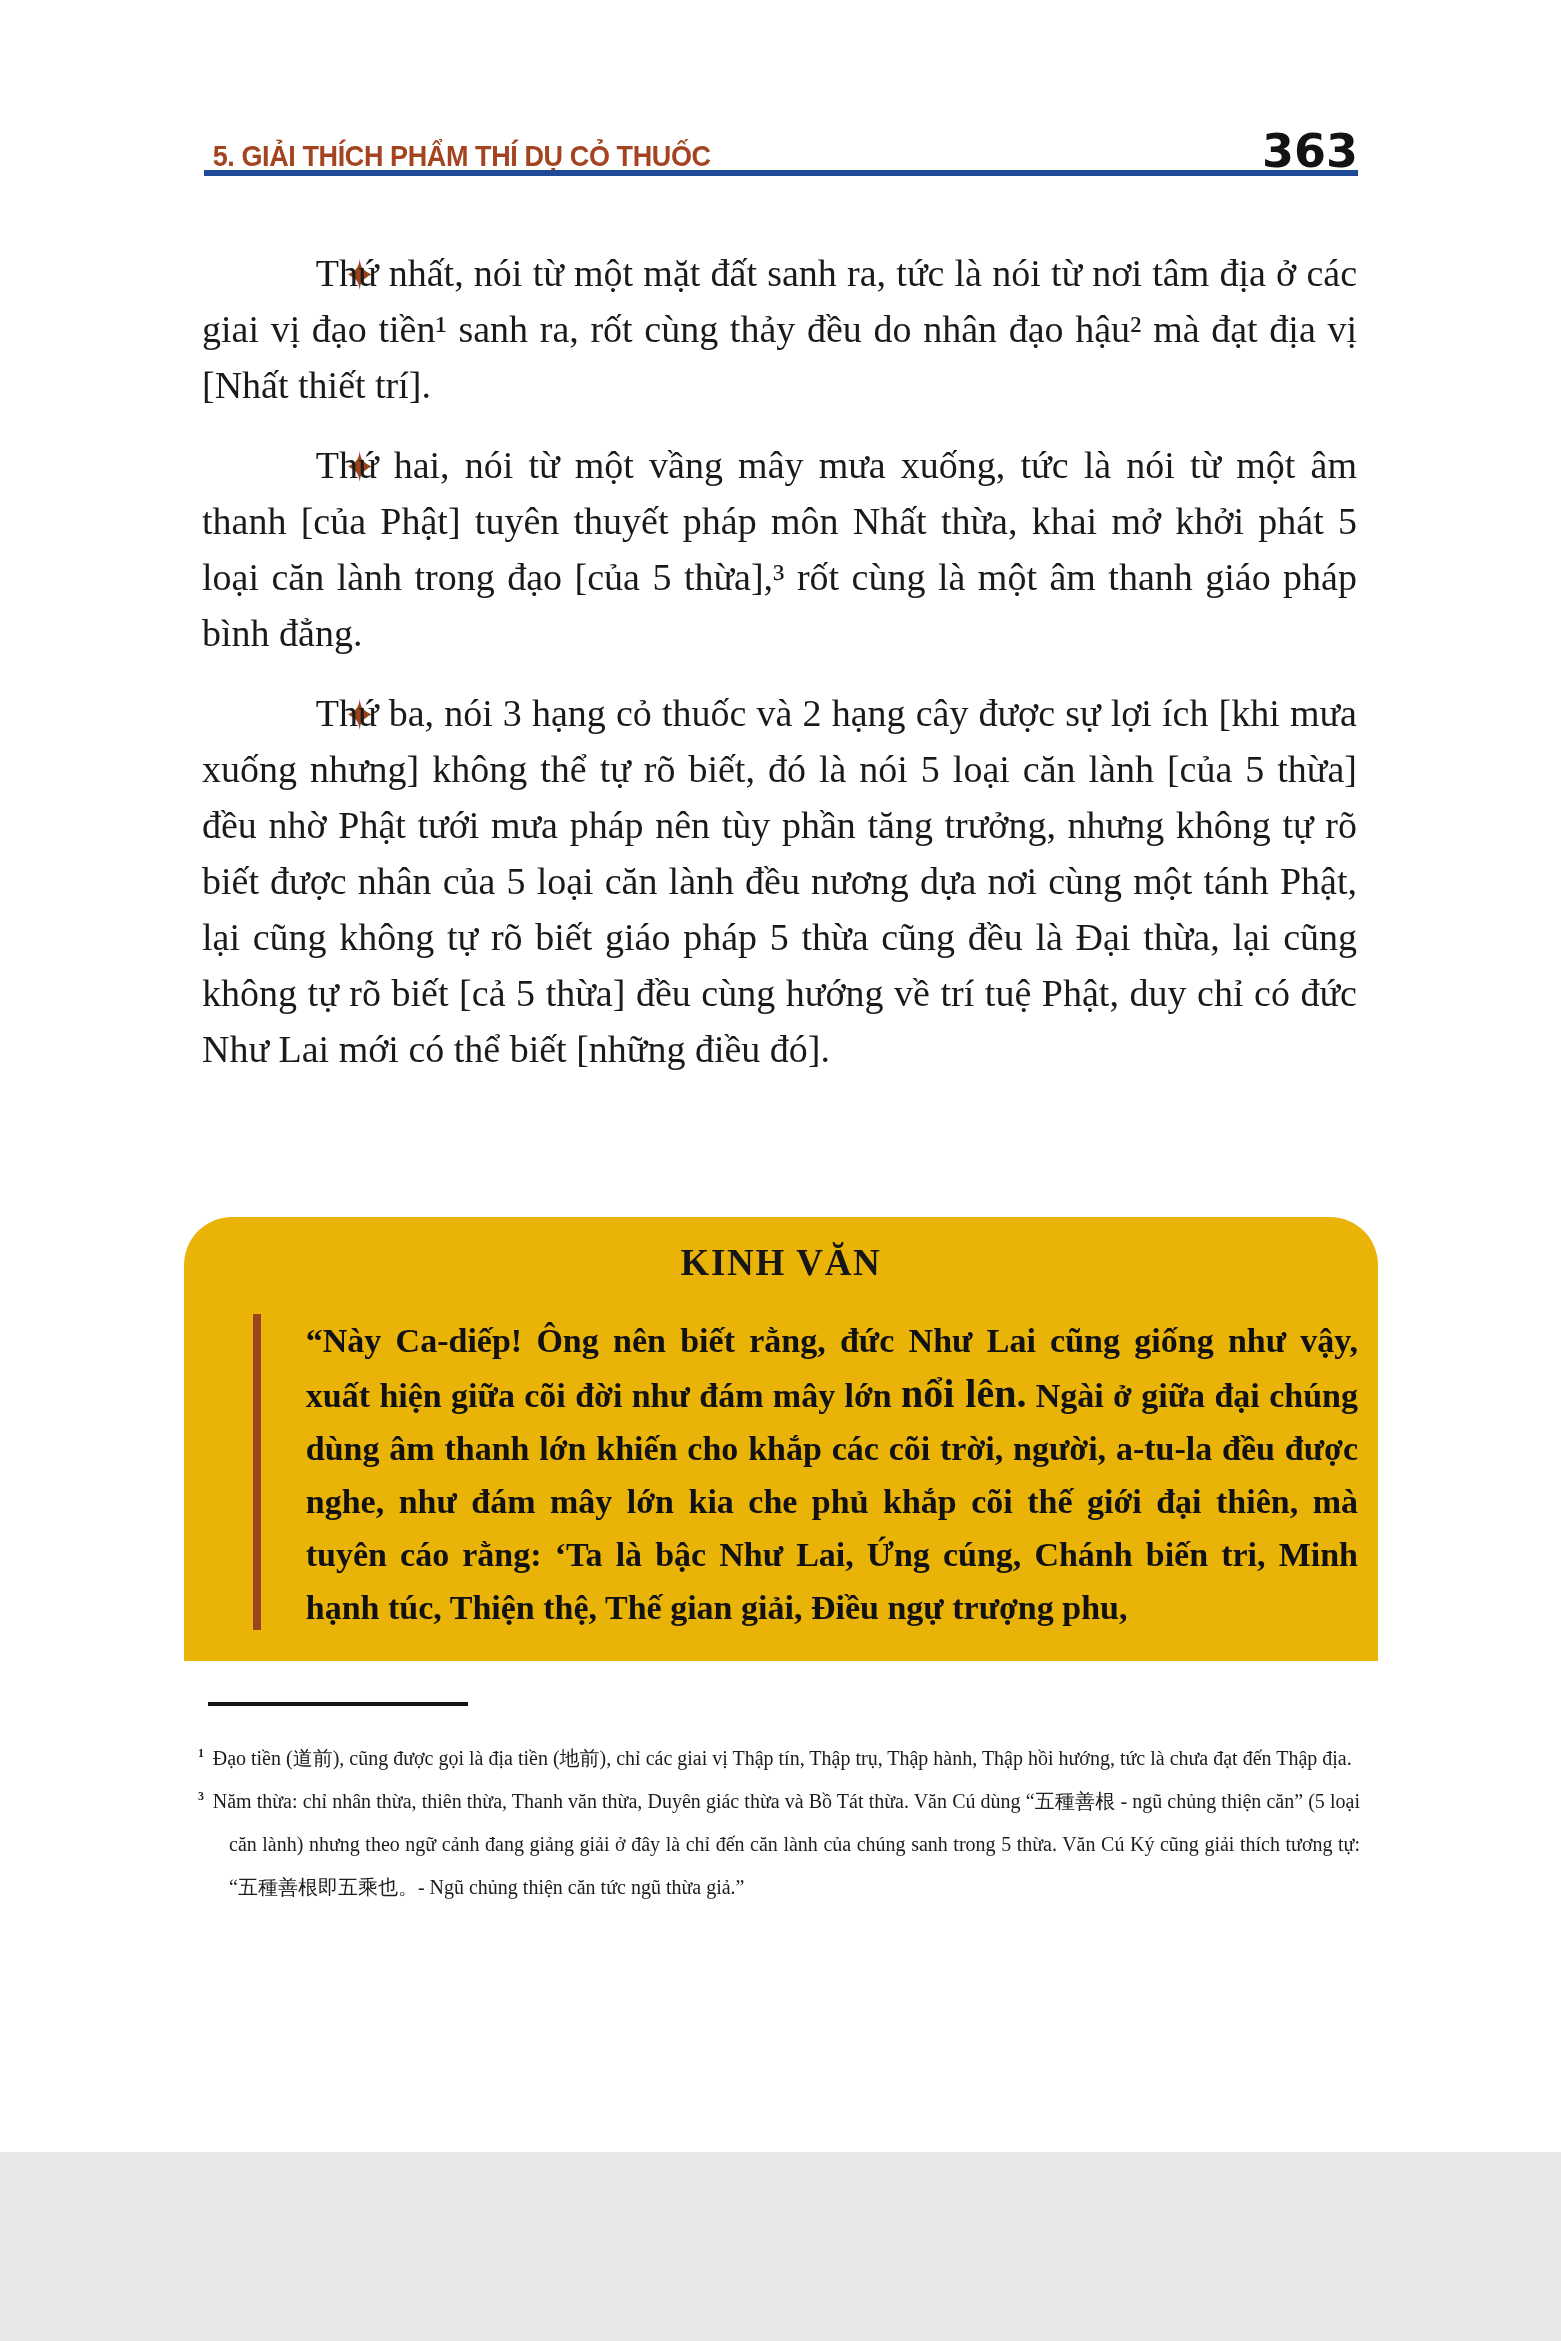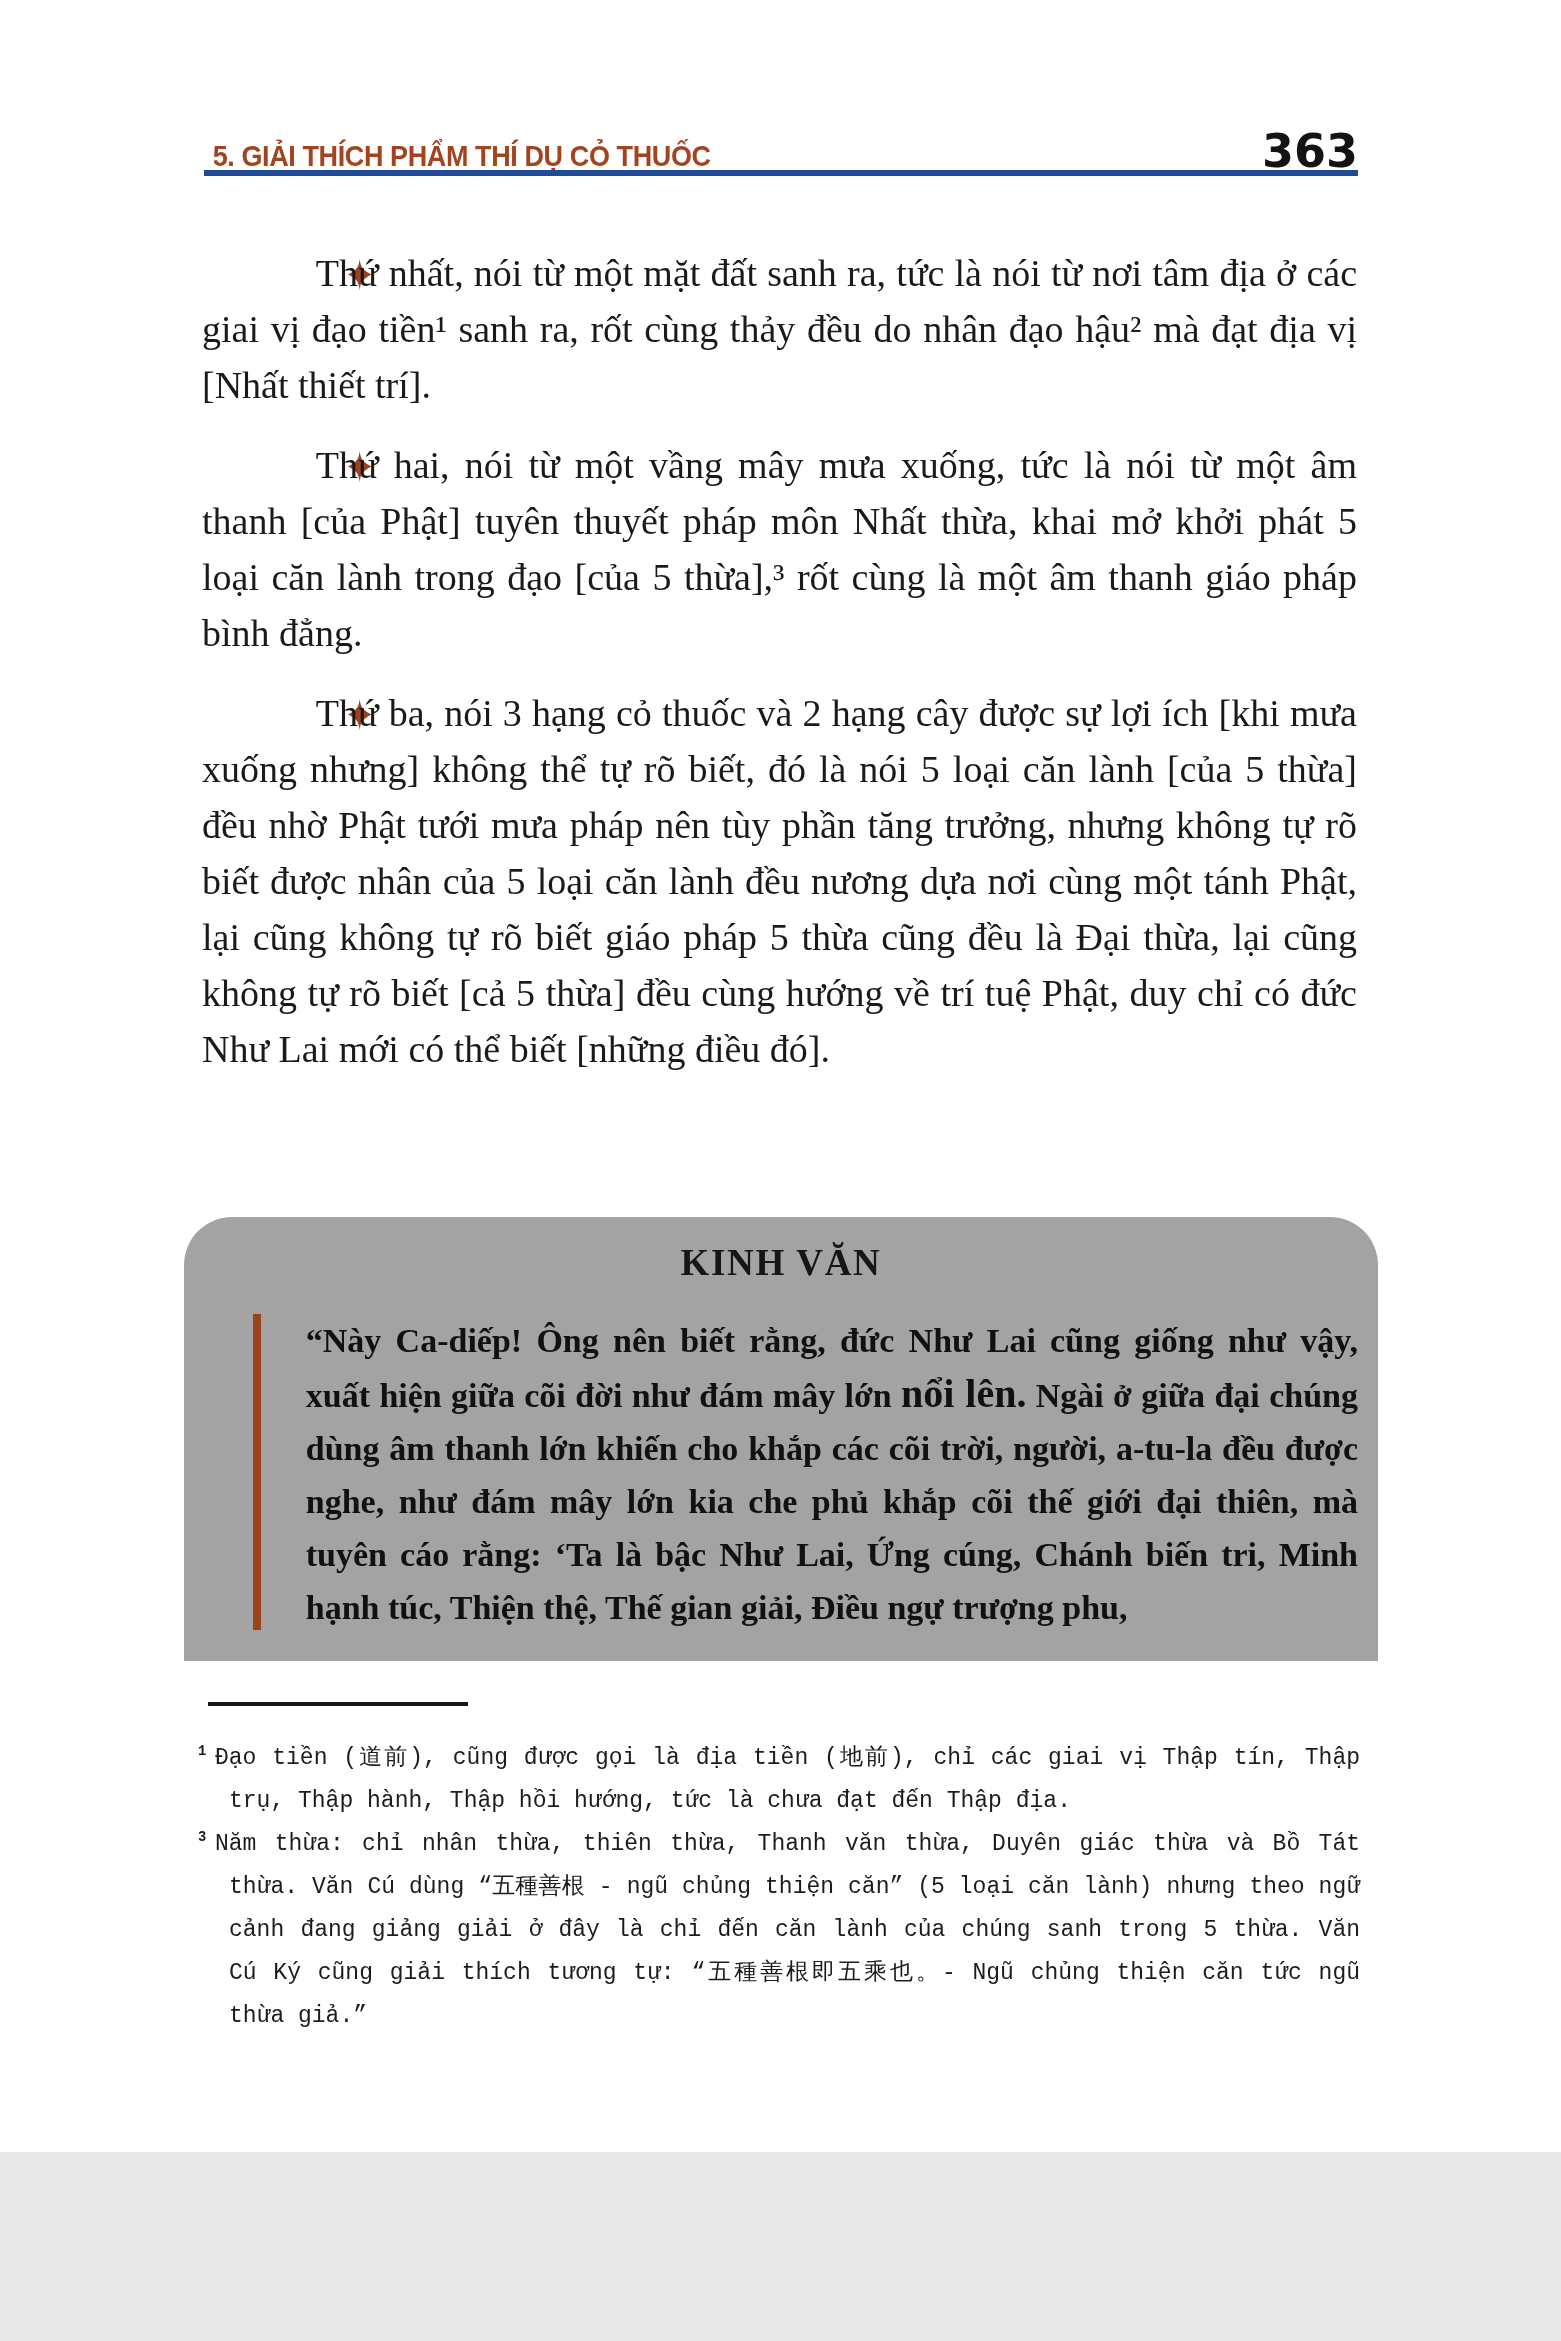--- a/index.html
+++ b/index.html
@@ -48,21 +48,21 @@
   .star-bullet{
     display:inline-block;
     width:23.4px;height:31px;
     margin-right:17.3px;
     vertical-align:-3.5px;
   }
   
   .kinh-box{
     position:absolute;left:184px;top:1217px;
     width:1194px;height:444px;
-    background:#a3a3a3;
+    background:#eab308;
     border-radius:48px 48px 0 0;
     overflow:hidden;
   }
   .kinh-title{
     margin-top:24px;
     text-align:center;
     font-size:37px;
     font-weight:600;
     letter-spacing:1.7px;
     color:#161616;
@@ -86,22 +86,22 @@
     color:#111;
   }
   .kinh-large{font-size:40px;}
   
   .footnote-sep{
     position:absolute;left:208px;top:1702px;
     width:260px;height:4.3px;background:#151515;
   }
   .footnotes{
     position:absolute;left:198px;top:1737px;width:1162px;
-    font-family:Liberation Mono, monospace;
-    font-size:23px;line-height:43px;
+    font-family:Liberation Serif, serif;
+    font-size:20px;line-height:43px;
     text-align:justify;
     color:#1c1c1c;
   }
   .footnotes .fn{margin:0;padding-left:31px;text-indent:-31px;}
   .fn-marker{
     font-weight:bold;
     font-size:60%;
     vertical-align:super;
     line-height:0;
     margin-right:8.7px;

